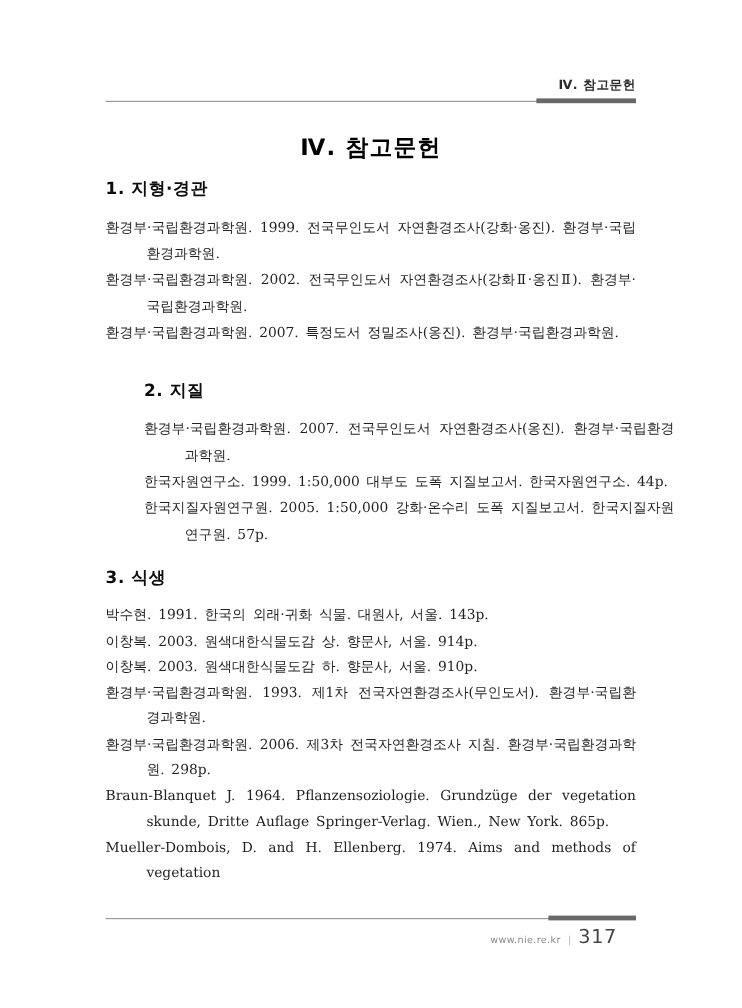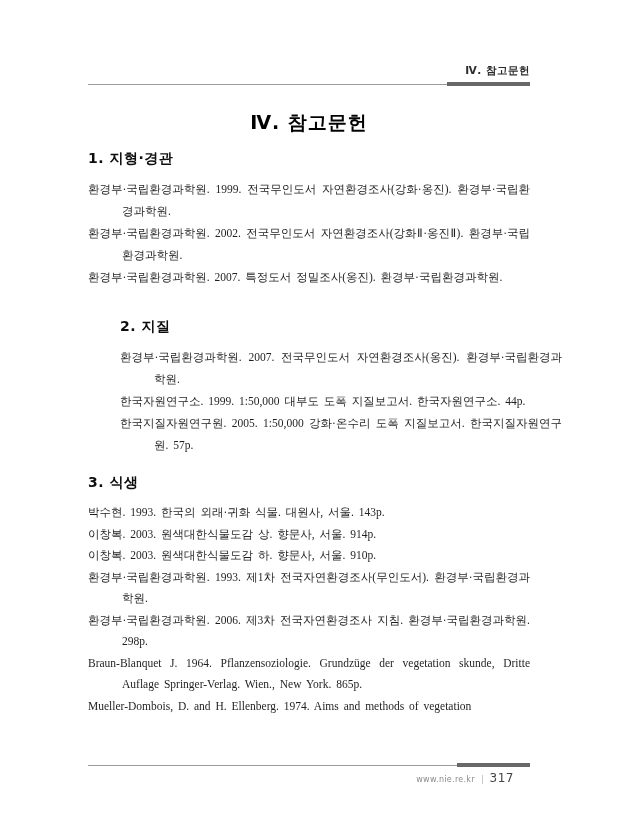--- a/index.html
+++ b/index.html
@@ -81,21 +81,20 @@
   .ref {
     margin: 0;
     padding-left: 34px;
     text-indent: -34px;
     font-size: 11.5px;
     line-height: 22px;
     text-align: justify;
     word-spacing: 2px;
     word-break: normal;
     color: #1f1f1f;
-    font-family: Liberation Serif, serif;
   }
   .sec3 .ref { line-height: 21.5px; }
 
   
   .footer-rule {
     position: absolute;
     top: 765px;
     left: 88px;
     width: 442px;
     height: 1px;
@@ -121,21 +120,21 @@
     font-size: 8px;
     color: #8a8a8a;
     letter-spacing: 0.3px;
   }
   .footer-sep {
     font-size: 8px;
     color: #b5b5b5;
     margin: 0 6px;
   }
   .footer-page {
-    font-size: 12px;
+    font-size: 16px;
     font-weight: 400;
     color: #444444;
     letter-spacing: 0.5px;
     text-align: center;
   }
 </style>
 </head>
 <body>
 
 <div class="page">
@@ -155,21 +154,21 @@
 
   <section class="sec sec2">
     <h2>2. 지질</h2>
     <p class="ref">환경부·국립환경과학원. 2007. 전국무인도서 자연환경조사(옹진). 환경부·국립환경과학원.</p>
     <p class="ref">한국자원연구소. 1999. 1:50,000 대부도 도폭 지질보고서. 한국자원연구소. 44p.</p>
     <p class="ref">한국지질자원연구원. 2005. 1:50,000 강화·온수리 도폭 지질보고서. 한국지질자원연구원. 57p.</p>
   </section>
 
   <section class="sec sec3">
     <h2>3. 식생</h2>
-    <p class="ref">박수현. 1993. 한국의 외래·귀화 식물. 대원사, 서울. 143p.</p>
+    <p class="ref">박수현. 1991. 한국의 외래·귀화 식물. 대원사, 서울. 143p.</p>
     <p class="ref">이창복. 2003. 원색대한식물도감 상. 향문사, 서울. 914p.</p>
     <p class="ref">이창복. 2003. 원색대한식물도감 하. 향문사, 서울. 910p.</p>
     <p class="ref">환경부·국립환경과학원. 1993. 제1차 전국자연환경조사(무인도서). 환경부·국립환경과학원.</p>
     <p class="ref">환경부·국립환경과학원. 2006. 제3차 전국자연환경조사 지침. 환경부·국립환경과학원. 298p.</p>
     <p class="ref">Braun-Blanquet J. 1964. Pflanzensoziologie. Grundzüge der vegetation skunde, Dritte Auflage Springer-Verlag. Wien., New York. 865p.</p>
     <p class="ref">Mueller-Dombois, D. and H. Ellenberg. 1974. Aims and methods of vegetation</p>
   </section>
 
   <div class="footer-rule"></div>
   <div class="footer-accent"></div>

